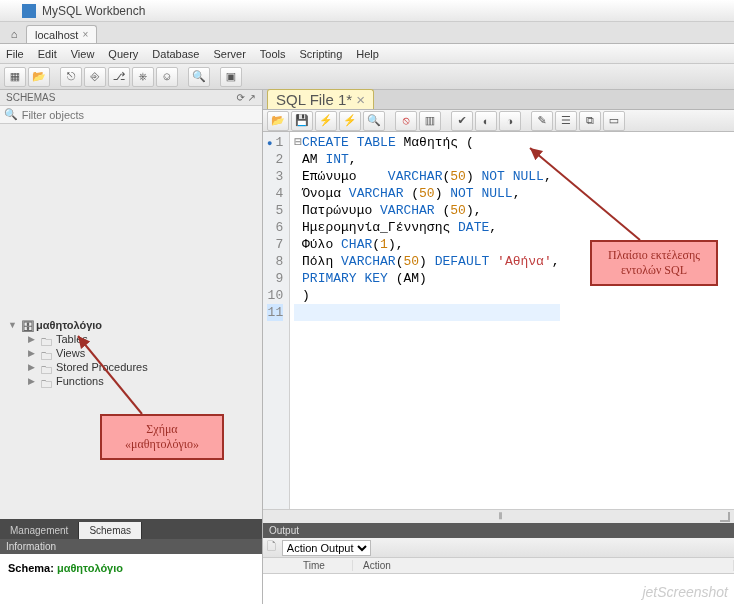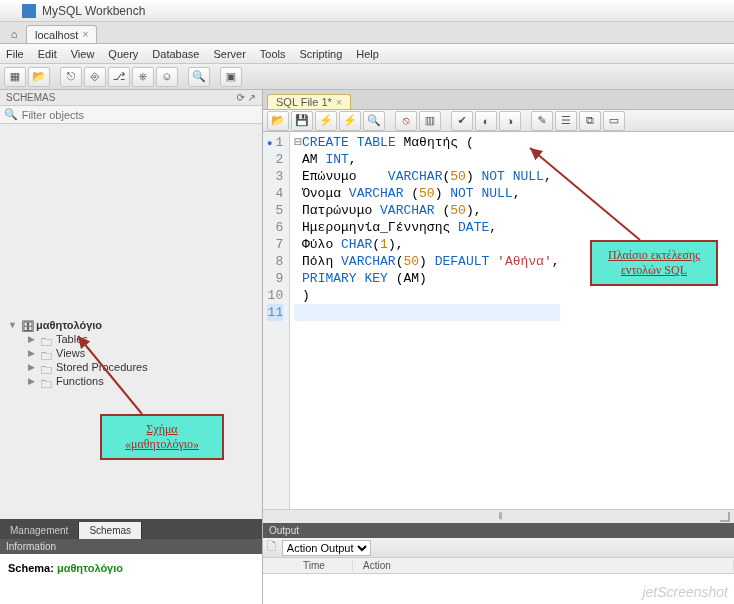--- a/index.html
+++ b/index.html
@@ -31,21 +31,21 @@
   .arrow { color:#888; font-size:9px; width:10px; display:inline-block;}
   .tab-row { background:#4a4a4a; height:20px; display:flex; align-items:flex-end; }
   .mini-tab { background:#4a4a4a; color:#ccc; font-size:10px; padding:3px 10px; border-right:1px solid #333;}
   .mini-tab.active { background:#f0f0f0; color:#333;}
   .info-hdr { background:#5a5a5a; color:#ddd; font-size:10px; padding:2px 6px;}
   .info-body { background:#fff; padding:8px; font-size:11px; flex:0 0 50px;}
   .info-body .schema-name { color:#1a8c1a; font-weight:bold;}
   
   .right-panel { flex:1; display:flex; flex-direction:column; background:#e8e8e8;}
   .sql-tabstrip { background:#d6d6d6; height:20px; display:flex; align-items:flex-end; padding-left:4px; border-bottom:1px solid #b5b5b5;}
-  .sql-tab { background:#fff7cc; border:1px solid #c5b560; border-bottom:none; border-radius:3px 3px 0 0; padding:1px 8px; font-size:11px; display:flex; align-items:center; gap:4px; color:#555;}
+  .sql-tab { background:#fff7cc; border:1px solid #c5b560; border-bottom:none; border-radius:3px 3px 0 0; padding:1px 8px; font-size:15px; display:flex; align-items:center; gap:4px; color:#555;}
   .sql-tab .close { color:#999; }
   .sql-toolbar { background:linear-gradient(#f6f6f6,#e4e4e4); height:22px; display:flex; align-items:center; padding:0 4px; gap:2px; border-bottom:1px solid #bbb;}
   .sql-editor { flex:1; background:#fff; display:flex; font-family: Consolas, "Courier New", monospace; font-size:13px; overflow:auto; position:relative;}
   .gutter { background:#eef0f2; color:#888; text-align:right; padding:2px 6px 2px 4px; border-right:1px solid #d0d0d0; user-select:none; line-height:17px;}
   .gutter .ln { height:17px; }
   .gutter .ln.hl { background:#cfe6ff; }
   .gutter .dot { color:#2a6fbf; font-size:9px; padding-right:3px;}
   .code { padding:2px 4px; line-height:17px; white-space:pre;}
   .code .line { height:17px; }
   .code .line.hl { background:#e6f2ff; }
@@ -55,21 +55,21 @@
   .fold { color:#888; }
   .scroll-stub { height:14px; background:#e8e8e8; border-top:1px solid #ccc; position:relative;}
   .scroll-stub::after { content:""; position:absolute; right:4px; top:2px; width:8px; height:8px; border-right:2px solid #aaa; border-bottom:2px solid #aaa;}
   .output-hdr { background:#5a5a5a; color:#ddd; font-size:10px; padding:2px 6px;}
   .output-tool { background:linear-gradient(#f2f2f2,#e2e2e2); height:20px; display:flex; align-items:center; padding:0 4px; gap:6px; border-bottom:1px solid #ccc;}
   .output-tool select { font-size:11px; border:1px solid #bbb; background:#fff; height:16px;}
   .output-cols { background:#f0f0f0; display:flex; font-size:10px; color:#555; border-bottom:1px solid #ccc; height:16px; align-items:center;}
   .output-cols div { padding:0 10px; border-right:1px solid #ddd;}
   .output-body { flex:0 0 30px; background:#fff;}
   
-  .annotation { position:absolute; border:2px solid #a03028; background:#5eead4; color:#a03028; font-size:12px; padding:6px 10px; text-align:center; z-index:50; font-family: Georgia, serif; text-decoration: underline;}
+  .annotation { position:absolute; border:2px solid #a03028; background:#fca5a5; color:#a03028; font-size:12px; padding:6px 10px; text-align:center; z-index:50; font-family: Georgia, serif;}
   .arrow-svg { position:absolute; z-index:49; pointer-events:none;}
   .watermark { position:absolute; right:6px; bottom:4px; font-size:14px; color:#ccc; font-style:italic; font-family: Arial; z-index:60; text-shadow:0 0 2px #fff;}
 </style>
 </head>
 <body>
 
 <div class="titlebar">
   <span class="logo"></span>
   <span class="title">MySQL Workbench</span>
 </div>

